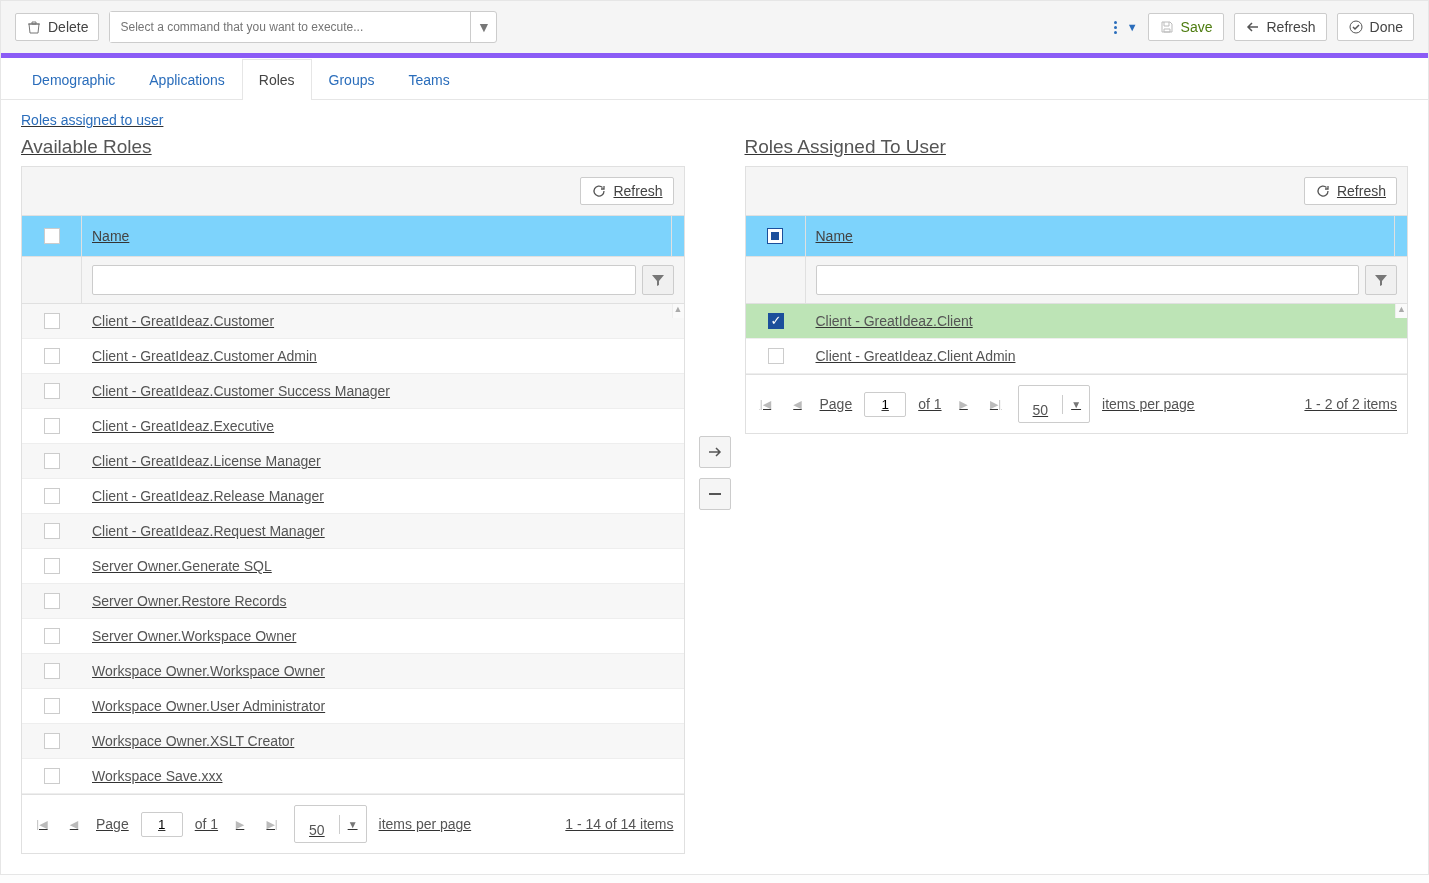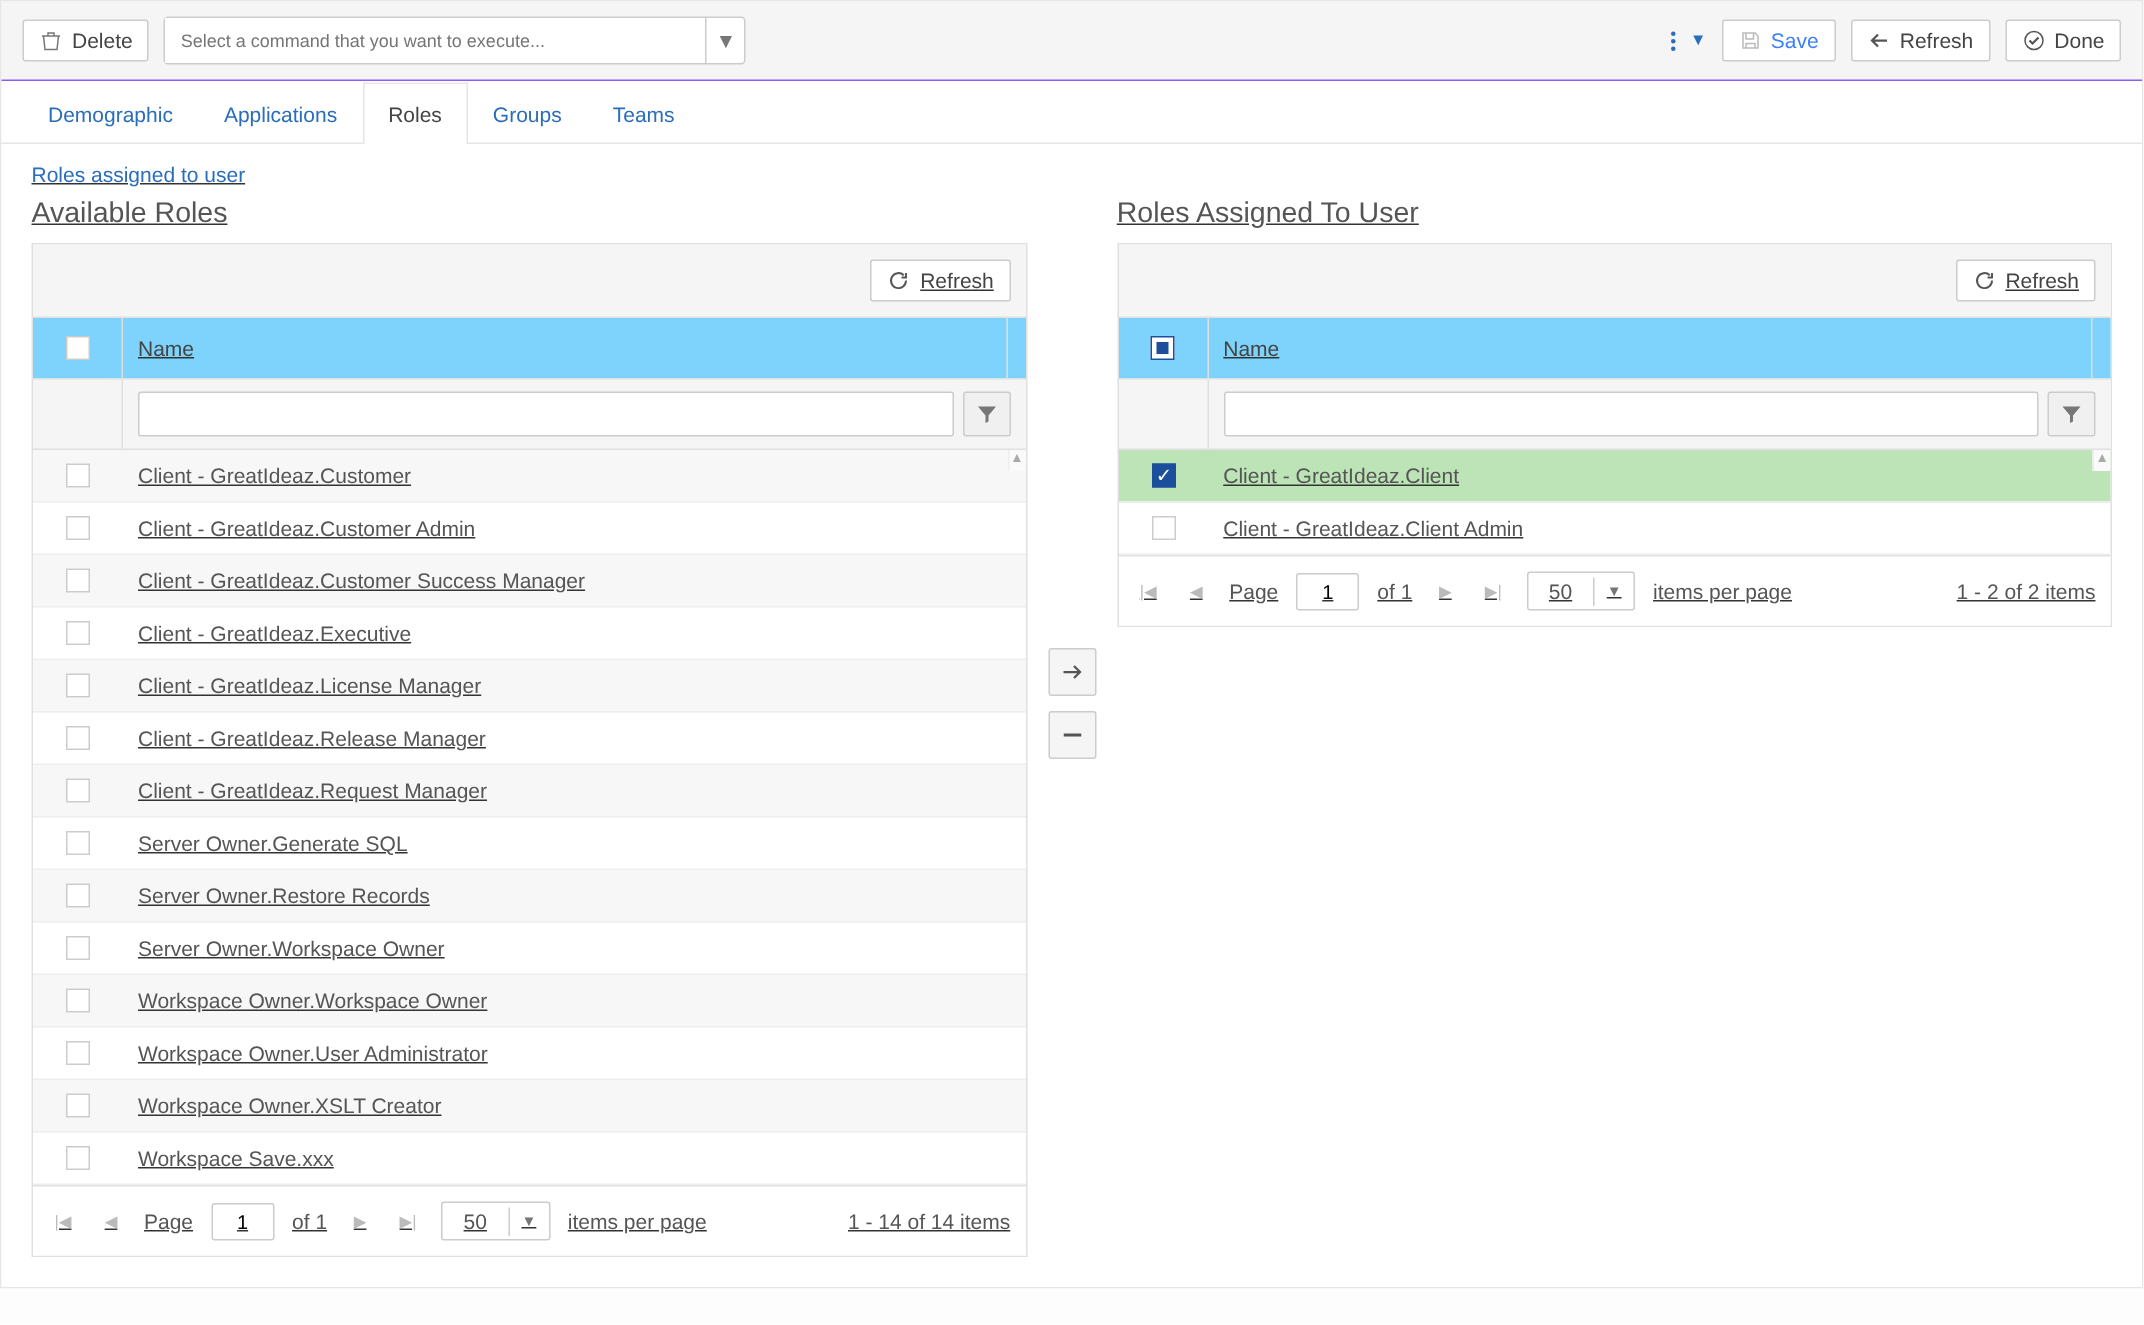--- a/index.html
+++ b/index.html
@@ -1,21 +1,21 @@
 <!DOCTYPE html>
 <html><head>
 <meta charset="utf-8">
 <style>
 * { box-sizing: border-box; margin: 0; padding: 0; }
 body { font-family: Arial, Helvetica, sans-serif; font-size: 14px; color: #333; background: #fdfdfd; }
 .outer { border: 1px solid #e6e6e6; width: 1429px; }
 
-.toolbar { background: #f5f5f5; border-bottom: 1px solid #8b5cf6; padding: 10px 14px; display: flex; align-items: center; gap: 10px; }
+.toolbar { background: #f5f5f5; border-bottom: 5px solid #8b5cf6; padding: 10px 14px; display: flex; align-items: center; gap: 10px; }
 .btn { display: inline-flex; align-items: center; gap: 6px; border: 1px solid #ccc; background: #fff; padding: 5px 10px; border-radius: 2px; cursor: pointer; color: #444; font-size: 14px; }
-.btn.disabled { color: #3b82f6; cursor: default; }
+.btn.disabled { color: #4d7c0f; cursor: default; }
 .toolbar-spacer { flex: 1; }
 .combo { display: flex; border: 1px solid #ccc; border-radius: 3px; background: #fff; height: 32px; }
 .combo input { border: none; padding: 0 10px; font-size: 12px; width: 360px; color: #888; outline: none; }
 .combo .combo-btn { width: 26px; border-left: 1px solid #ccc; display: flex; align-items: center; justify-content: center; color: #777; cursor: pointer; }
 .icon { width: 16px; height: 16px; display: inline-flex; align-items: center; justify-content: center; }
 
 .tabbar { display: flex; border-bottom: 1px solid #e6e6e6; padding: 0 14px; background: #fff; align-items: flex-end; }
 .tab { padding: 12px 16px; color: #2a6dbb; cursor: pointer; border: 1px solid transparent; border-bottom: none; position: relative; top: 1px; }
 .tab.active { color: #444; border-color: #e6e6e6; background: #fff; }
 
@@ -47,21 +47,21 @@
 .grid-row.selected { background: #bde4b6; }
 .grid-row .col-check { width: 60px; display: flex; align-items: center; justify-content: center; padding: 9px 0; }
 .grid-row .col-name { flex: 1; padding: 9px 10px; color: #555; }
 .scroll-hint { position: absolute; right: 0; width: 12px; background: #fafafa; border-left: 1px solid #eee; }
 .scroll-top { top: 0; height: 14px; color: #aaa; font-size: 9px; text-align: center; }
 
 .pager { display: flex; align-items: center; gap: 12px; padding: 10px; border-top: 1px solid #e0e0e0; background: #fff; color: #555; }
 .pg-btn { width: 20px; height: 20px; color: #bbb; cursor: pointer; display: flex; align-items: center; justify-content: center; font-size: 11px; }
 .pg-input { width: 42px; border: 1px solid #ccc; padding: 4px 6px; text-align: center; border-radius: 2px; }
 .pg-select { border: 1px solid #ccc; border-radius: 2px; display: flex; align-items: center; }
-.pg-select .val { padding: 4px 14px; }
+.pg-select .val { padding: 4px 14px; margin-top: 12px; }
 .pg-select .dd { padding: 4px 8px; border-left: 1px solid #ccc; color: #777; font-size: 10px; }
 .pager-spacer { flex: 1; }
 
 .chk { width: 16px; height: 16px; border: 1px solid #ccc; background: #fff; display: inline-block; position: relative; }
 .chk.indet { border-color: #1b4f9b; }
 .chk.indet::after { content: ''; position: absolute; top: 3px; left: 3px; right: 3px; bottom: 3px; background: #1b4f9b; }
 .chk.checked { background: #1b4f9b; border-color: #1b4f9b; }
 .chk.checked::after { content: '✓'; color: #fff; position: absolute; top: -1px; left: 2px; font-size: 13px; }
 
 svg { display: block; }

